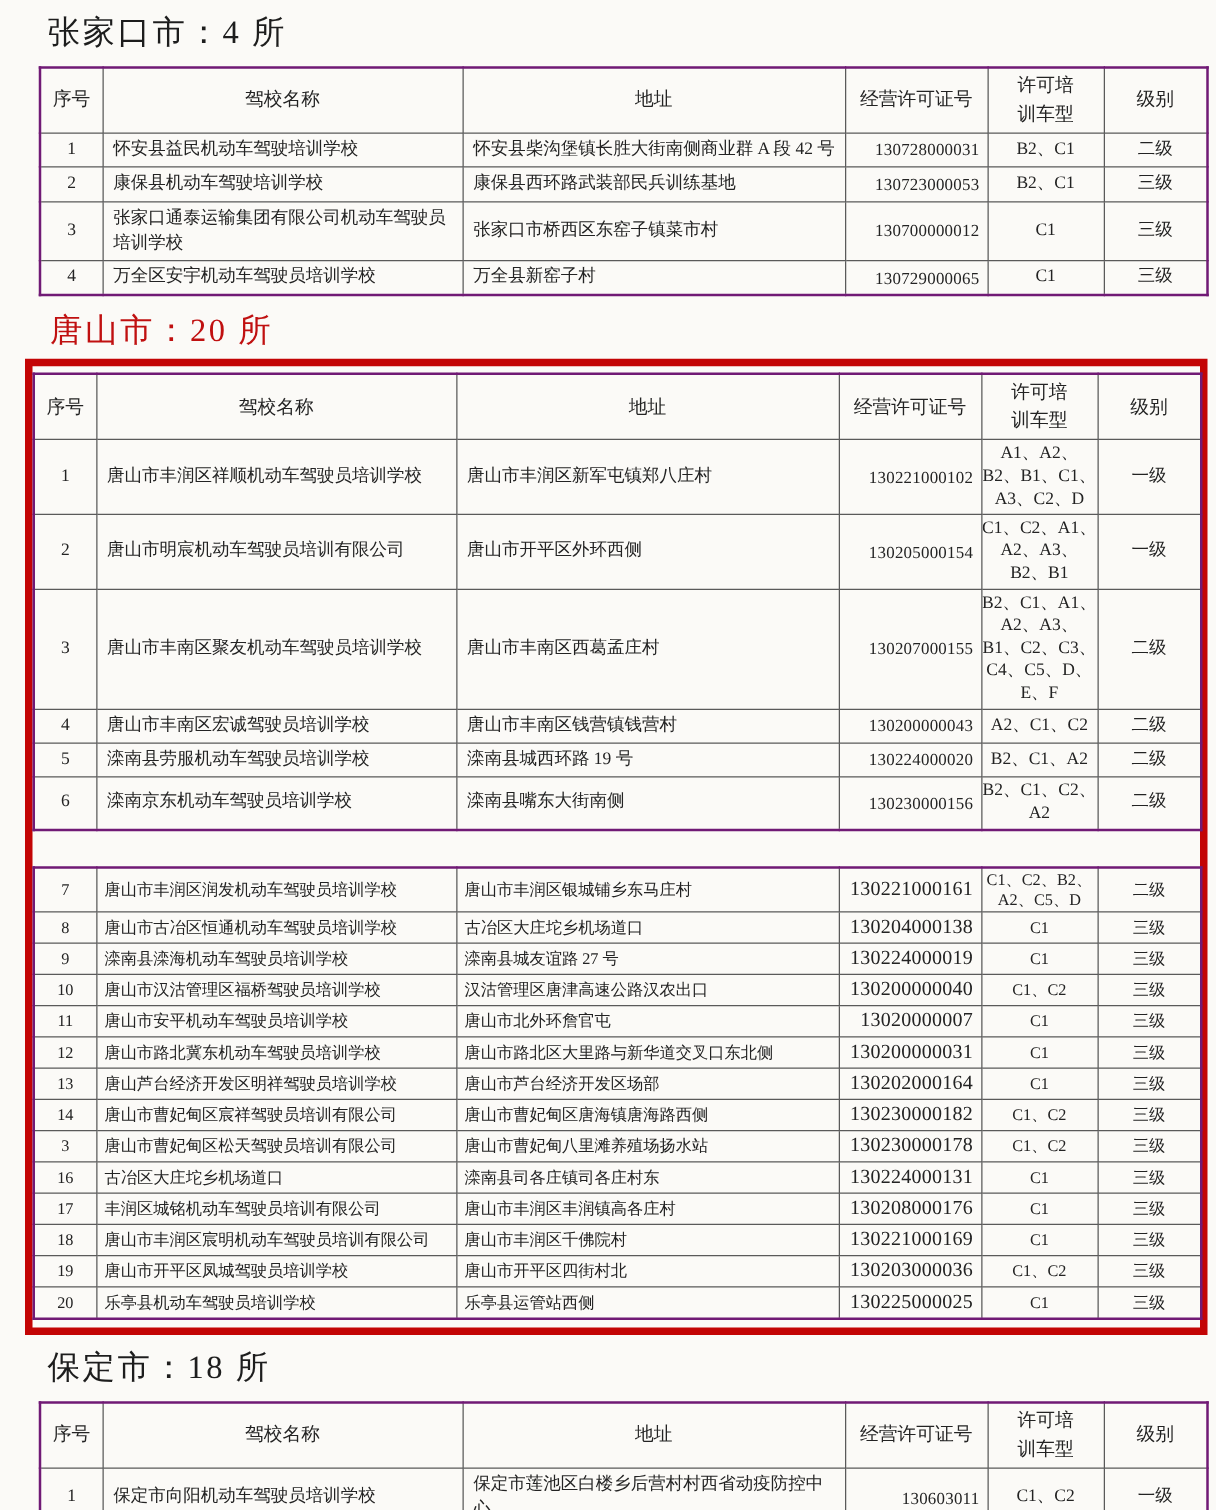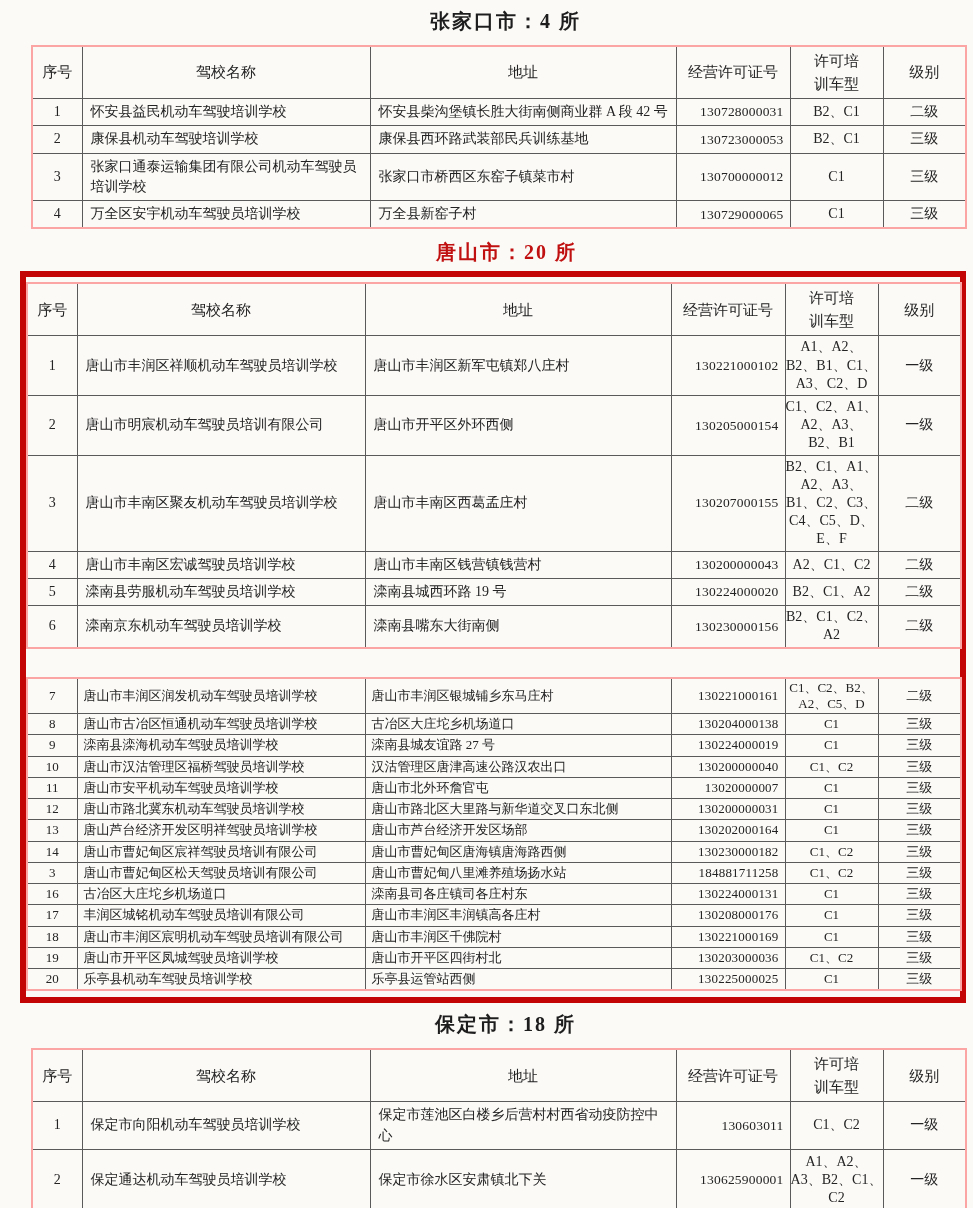--- a/index.html
+++ b/index.html
@@ -3,28 +3,28 @@
 <meta charset="utf-8">
 <style>
   html,body{margin:0;padding:0;}
   body{
     width:973px;height:1208px;overflow:hidden;
     background:#fbfaf7;color:#232323;
     font-family:"Liberation Serif","DejaVu Serif",serif;
   }
   .page{position:relative;width:973px;height:1208px;}
   .sec-title{
-    font-size:20px;font-weight:700;letter-spacing:2px;
-    margin:8px 0 10px 38px;color:#1d1d1d;text-align:center;
+    font-size:26px;font-weight:400;letter-spacing:2px;
+    margin:8px 0 10px 38px;color:#1d1d1d;
   }
   .sec-title.red{color:#c01010;margin:10px 0 5px 40px;}
   .tbl{
     border-collapse:collapse;table-layout:fixed;
     width:934px;margin-left:31px;
-    border:2px solid #fca5a5;
+    border:2px solid #701a75;
   }
   .red-box .tbl{margin:0 auto;}
   .tbl th,.tbl td{
     border:1px solid #5a5a5a;
     overflow:hidden;
   }
   .tbl th{
     font-weight:400;font-size:15px;line-height:1.5;
     text-align:center;padding:3px 4px;
   }
@@ -44,21 +44,21 @@
   td.c-type{text-align:center;padding:2px 0;line-height:1.3;}
   td.c-level{text-align:center;}
   th.c-type-h{padding:3px 22px;word-break:break-all;}
   .red-box{
     box-sizing:border-box;width:946px;margin-left:20px;
     border:6px solid #c30505;padding:5px 0 6px 0;background:transparent;
   }
   .block-gap{height:28px;}
   .t2b td{font-size:13px;line-height:1.25;padding:2px 6px;}
   .t2b td.c-type{padding:1px 0;text-align:center;}
-  .t2b td.c-lic{font-size:13px;}
+  .t2b td.c-lic{font-size:16px;}
   .t3 td{padding-top:3px;padding-bottom:3px;}
 </style>
 </head>
 <body>
 
 <div class="page">
 
   <h2 class="sec-title">张家口市：4 所</h2>
 
   <table class="tbl t1">
@@ -263,21 +263,21 @@
             <td class="c-name">唐山市曹妃甸区宸祥驾驶员培训有限公司</td>
             <td class="c-addr">唐山市曹妃甸区唐海镇唐海路西侧</td>
             <td class="c-lic">130230000182</td>
             <td class="c-type">C1、C2</td>
             <td class="c-level">三级</td>
           </tr>
           <tr>
             <td class="c-no">3</td>
             <td class="c-name">唐山市曹妃甸区松天驾驶员培训有限公司</td>
             <td class="c-addr">唐山市曹妃甸八里滩养殖场扬水站</td>
-            <td class="c-lic">184881711258</td>
+            <td class="c-lic">130230000178</td>
             <td class="c-type">C1、C2</td>
             <td class="c-level">三级</td>
           </tr>
           <tr>
             <td class="c-no">16</td>
             <td class="c-name">古冶区大庄坨乡机场道口</td>
             <td class="c-addr">滦南县司各庄镇司各庄村东</td>
             <td class="c-lic">130224000131</td>
             <td class="c-type">C1</td>
             <td class="c-level">三级</td>

